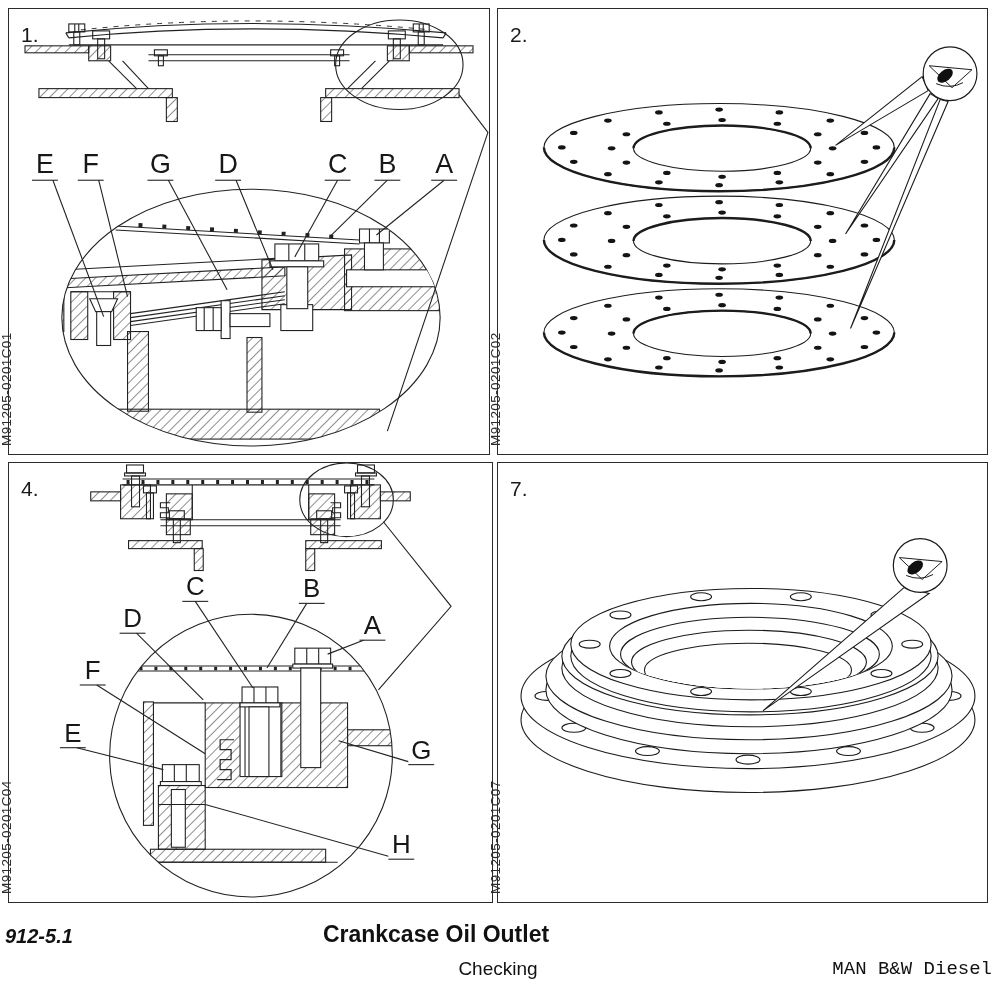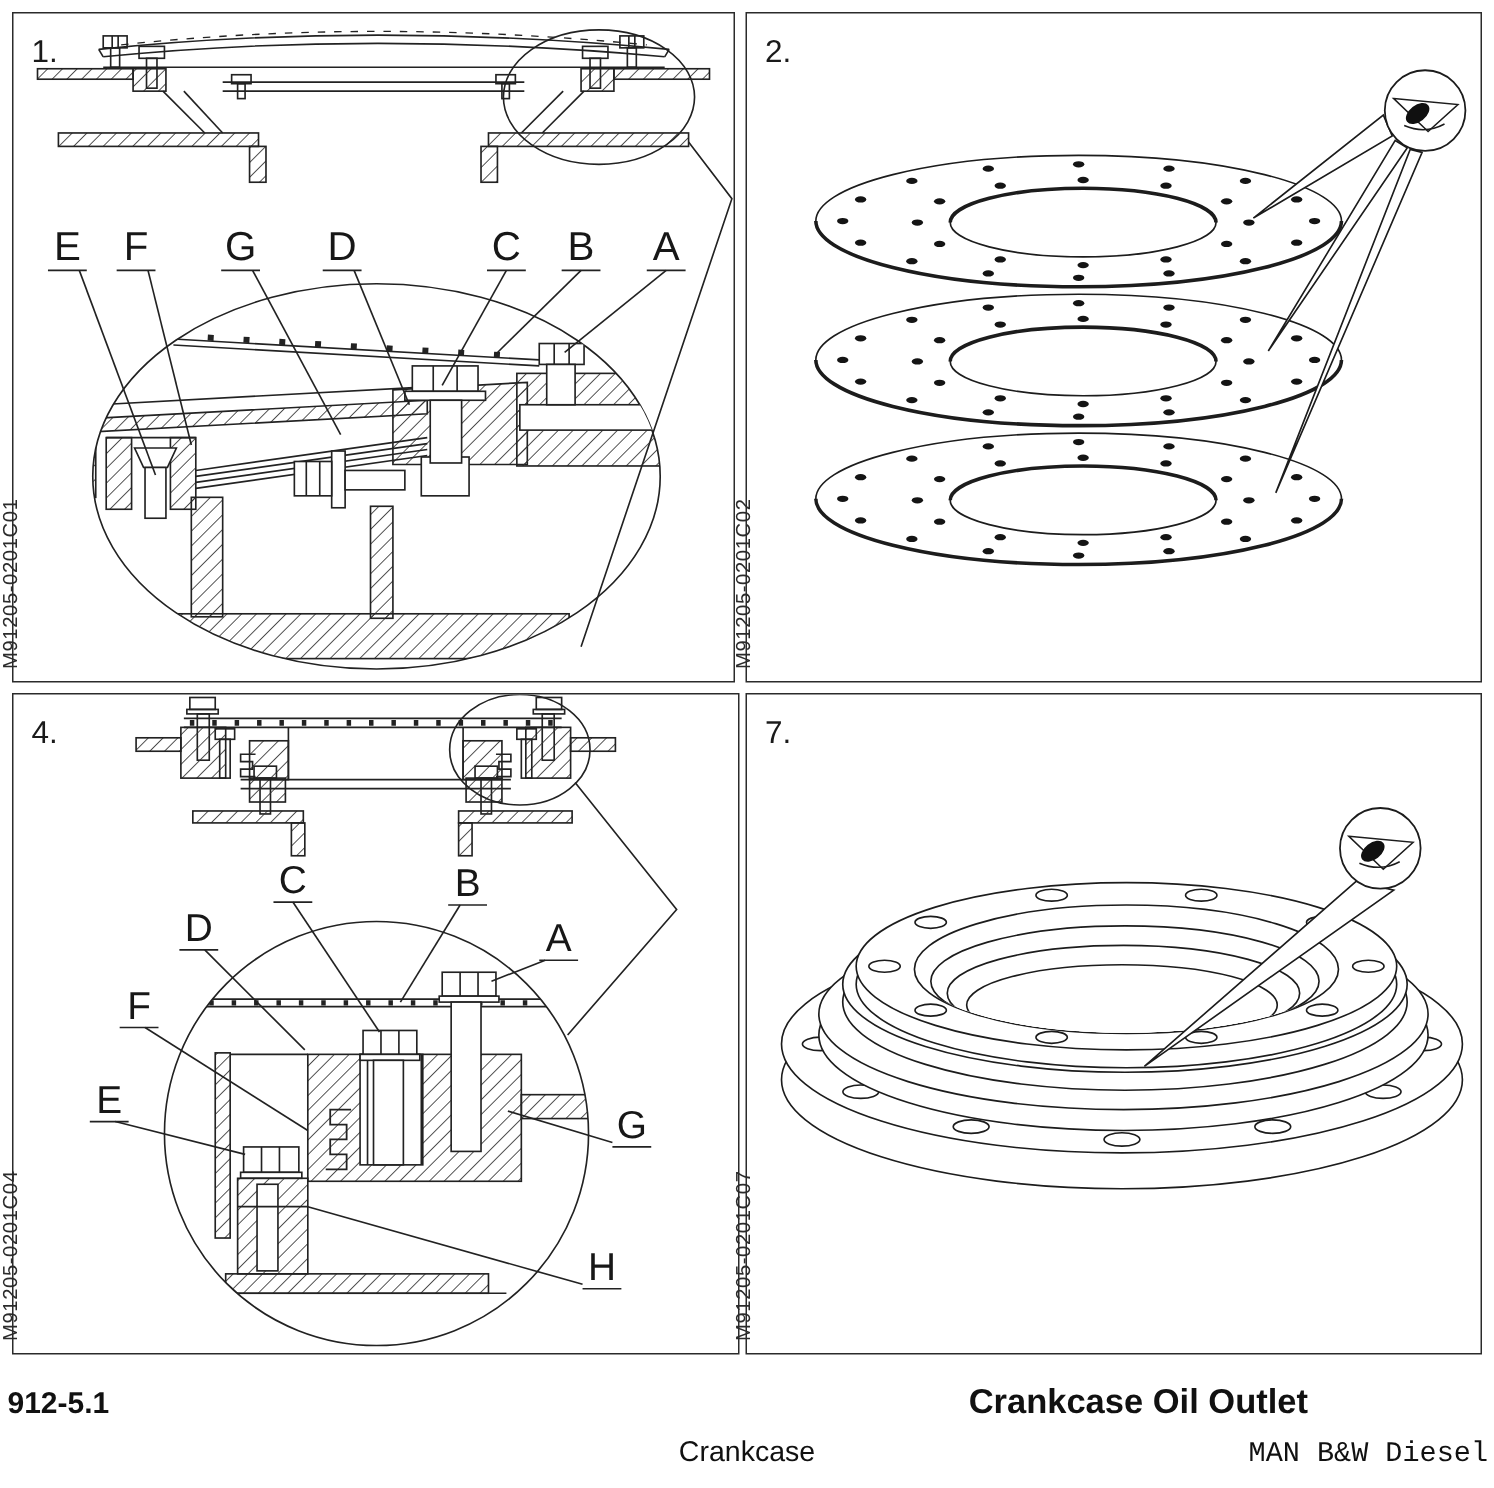--- a/index.html
+++ b/index.html
@@ -6,22 +6,22 @@
   .page{position:relative;width:996px;height:992px;background:#ffffff;
         font-family:"Liberation Sans",sans-serif;color:#111;overflow:hidden;}
   .panel{position:absolute;border:1.6px solid #2b2b2b;box-sizing:border-box;background:#fff;}
   .panel svg{position:absolute;left:0;top:0;width:100%;height:100%;}
   .panel-num{position:absolute;left:12px;top:14px;font-size:21px;color:#1a1a1a;}
   .fig-code{position:absolute;left:5px;bottom:8px;transform-origin:0 100%;
             transform:rotate(-90deg);font-size:13.5px;color:#2b2b2b;
             letter-spacing:.4px;white-space:nowrap;}
   .art text{font-family:"Liberation Sans",sans-serif;font-size:27px;fill:#171717;text-anchor:middle;}
   .art.small-lbl text{font-size:26px;}
-  .footer-doc{position:absolute;left:5px;top:925px;font-size:20px;font-weight:bold;}
-  .footer-title{position:absolute;left:0;width:872px;top:921px;text-align:right;
+  .footer-doc{position:absolute;left:5px;top:925px;font-size:20px;font-weight:bold;font-style:italic;}
+  .footer-title{position:absolute;left:0;width:872px;top:921px;text-align:center;
                 font-size:23px;font-weight:bold;}
   .footer-sub{position:absolute;left:0;width:996px;top:958px;text-align:center;font-size:19px;}
   .footer-brand{position:absolute;right:4px;top:958px;font-size:19px;font-family:Liberation Mono, monospace;}
 </style>
 </head>
 <body>
 
 <div class="page">
 
   <section class="panel" style="left:8px;top:8px;width:482px;height:447px">
@@ -380,16 +380,16 @@
         <ellipse cx="-5" cy="2" rx="9" ry="5.5" transform="rotate(-38 -5 2)" fill="#101010"></ellipse>
         <path d="M-14,10 Q0,16 13,9" fill="none" stroke="#1c1c1c" stroke-width="1"></path>
       </g>
     </svg>
     <div class="panel-num">7.</div>
     <div class="fig-code">M91205-0201C07</div>
   </section>
 
   <div class="footer-doc">912-5.1</div>
   <div class="footer-title">Crankcase Oil Outlet</div>
-  <div class="footer-sub">Crankcase</div>
+  <div class="footer-sub">Checking</div>
   <div class="footer-brand">MAN B&amp;W Diesel</div>
 
 </div>
 
 </body></html>

